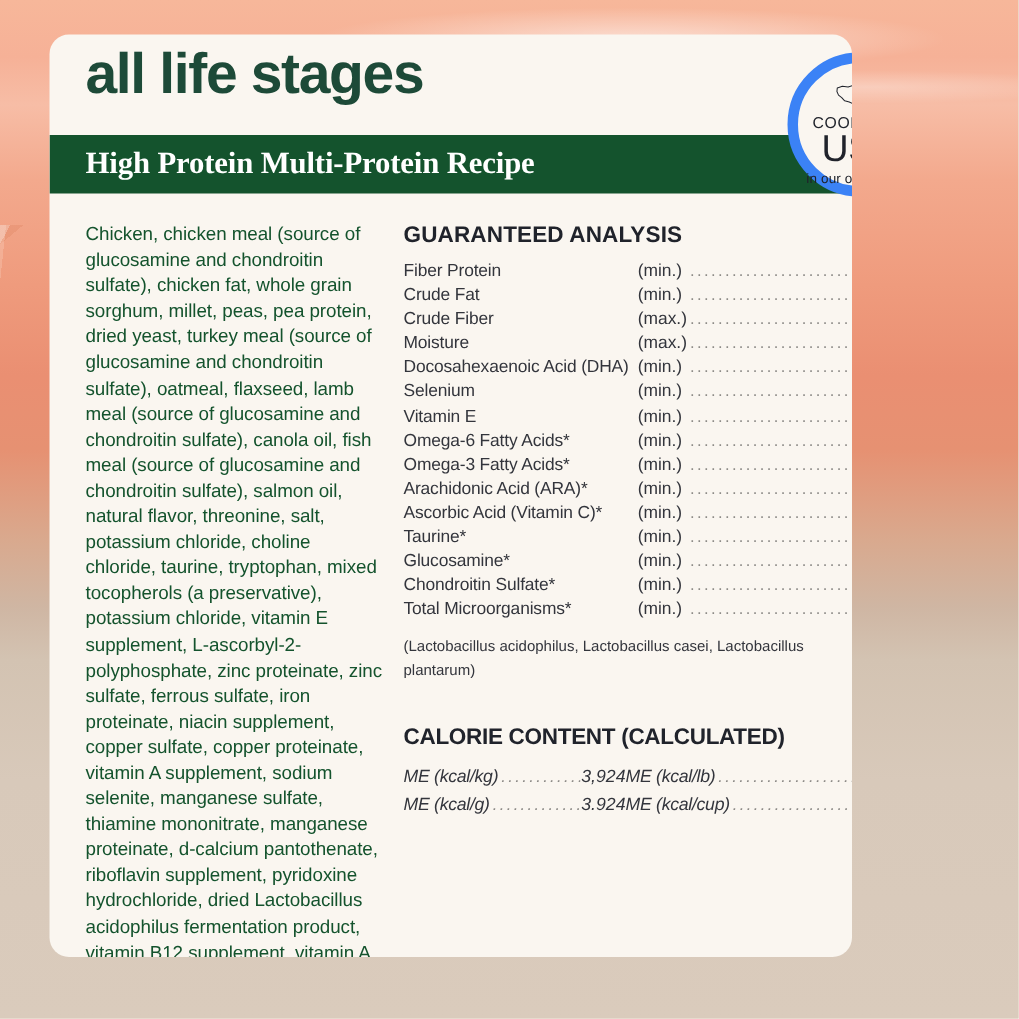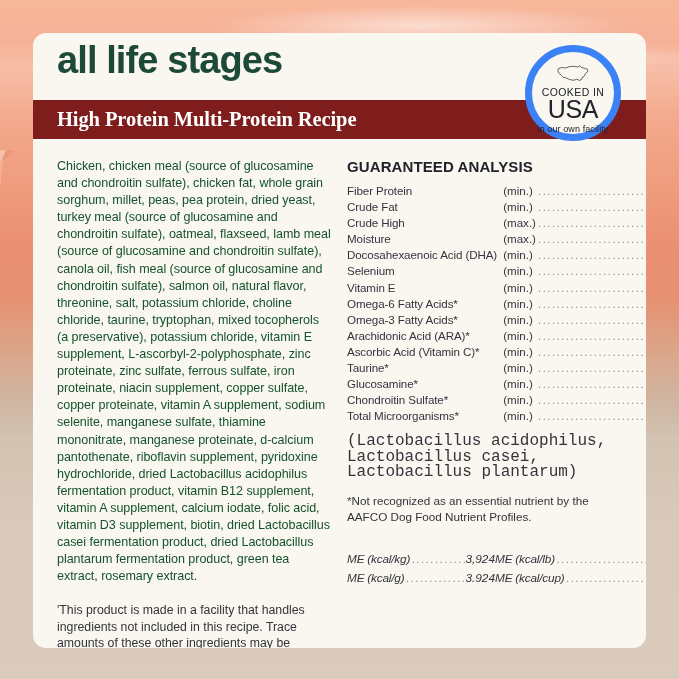--- a/index.html
+++ b/index.html
@@ -50,22 +50,22 @@
       linear-gradient(118deg, rgba(255,255,255,.30) 0 6px, rgba(255,255,255,0) 6px 26px),
       linear-gradient(96deg, rgba(255,245,235,.22) 0 4px, rgba(255,255,255,0) 4px 34px),
       linear-gradient(140deg, rgba(214,120,82,.28) 0 10px, rgba(255,255,255,0) 10px 44px);
     opacity: .85;
   }
 
   
   .card {
     position: absolute;
     left: 33px;
-    top: 33px;
-    width: 613px;
+    top: 23px;
+    width: 535px;
     height: 615px;
     background: #faf6f0;
     border-radius: 13px;
     overflow: hidden;
   }
 
   
   .header-top {
     height: 67px;
     position: relative;
@@ -76,21 +76,21 @@
     top: 8px;
     font-size: 38px;
     font-weight: 700;
     letter-spacing: -0.9px;
     color: #1d4a38;
     line-height: 1;
   }
 
   .banner {
     height: 39px;
-    background: #7f1d1d;
+    background: #14532d;
     display: flex;
     align-items: center;
     position: relative;
   }
   .banner-text {
     font-family: "Liberation Serif", serif;
     font-weight: 700;
     font-size: 20.5px;
     color: #ffffff;
     margin-left: 24px;
@@ -184,25 +184,24 @@
   .ga-lead {
     width: 100%;
     overflow: hidden;
     color: #8d8b87;
     letter-spacing: 1.6px;
     font-size: 11px;
     padding: 0 2px !important;
   }
 
   .ga-sub {
-    font-size: 16px;
+    font-size: 10px;
     line-height: 15.3px;
     color: #33353c;
     margin-top: 9px;
-    font-family: Liberation Mono, monospace;
   }
   .ga-foot {
     font-size: 11.7px;
     line-height: 15.3px;
     color: #33353c;
     margin-top: 13px;
   }
 
   
   .cal-block { margin-top: 28px; }
@@ -276,21 +275,21 @@
               <td class="ga-name">Fiber Protein</td>
               <td class="ga-qual">(min.)</td>
               <td class="ga-lead">............................................................</td>
             </tr>
             <tr>
               <td class="ga-name">Crude Fat</td>
               <td class="ga-qual">(min.)</td>
               <td class="ga-lead">............................................................</td>
             </tr>
             <tr>
-              <td class="ga-name">Crude High</td>
+              <td class="ga-name">Crude Fiber</td>
               <td class="ga-qual">(max.)</td>
               <td class="ga-lead">............................................................</td>
             </tr>
             <tr>
               <td class="ga-name">Moisture</td>
               <td class="ga-qual">(max.)</td>
               <td class="ga-lead">............................................................</td>
             </tr>
             <tr>
               <td class="ga-name">Docosahexaenoic Acid (DHA)</td>
@@ -344,23 +343,23 @@
             </tr>
             <tr>
               <td class="ga-name">Total Microorganisms*</td>
               <td class="ga-qual">(min.)</td>
               <td class="ga-lead">............................................................</td>
             </tr>
           </tbody>
       </table>
 
       <div class="ga-sub">(Lactobacillus acidophilus, Lactobacillus casei, Lactobacillus plantarum)</div>
-      <div class="ga-foot">*Not recognized as an essential nutrient by the AAFCO Dog Food Nutrient Profiles.</div>
 
       <div class="cal-block">
+        <div class="cal-title">CALORIE CONTENT (CALCULATED)</div>
         <div class="cal-grid">
             <div class="cal-item">
               <span class="cal-label">ME (kcal/kg)</span>
               <span class="cal-lead">............................................................</span>
               <span class="cal-val">3,924</span>
             </div>
             <div class="cal-item">
               <span class="cal-label">ME (kcal/lb)</span>
               <span class="cal-lead">............................................................</span>
             </div>

